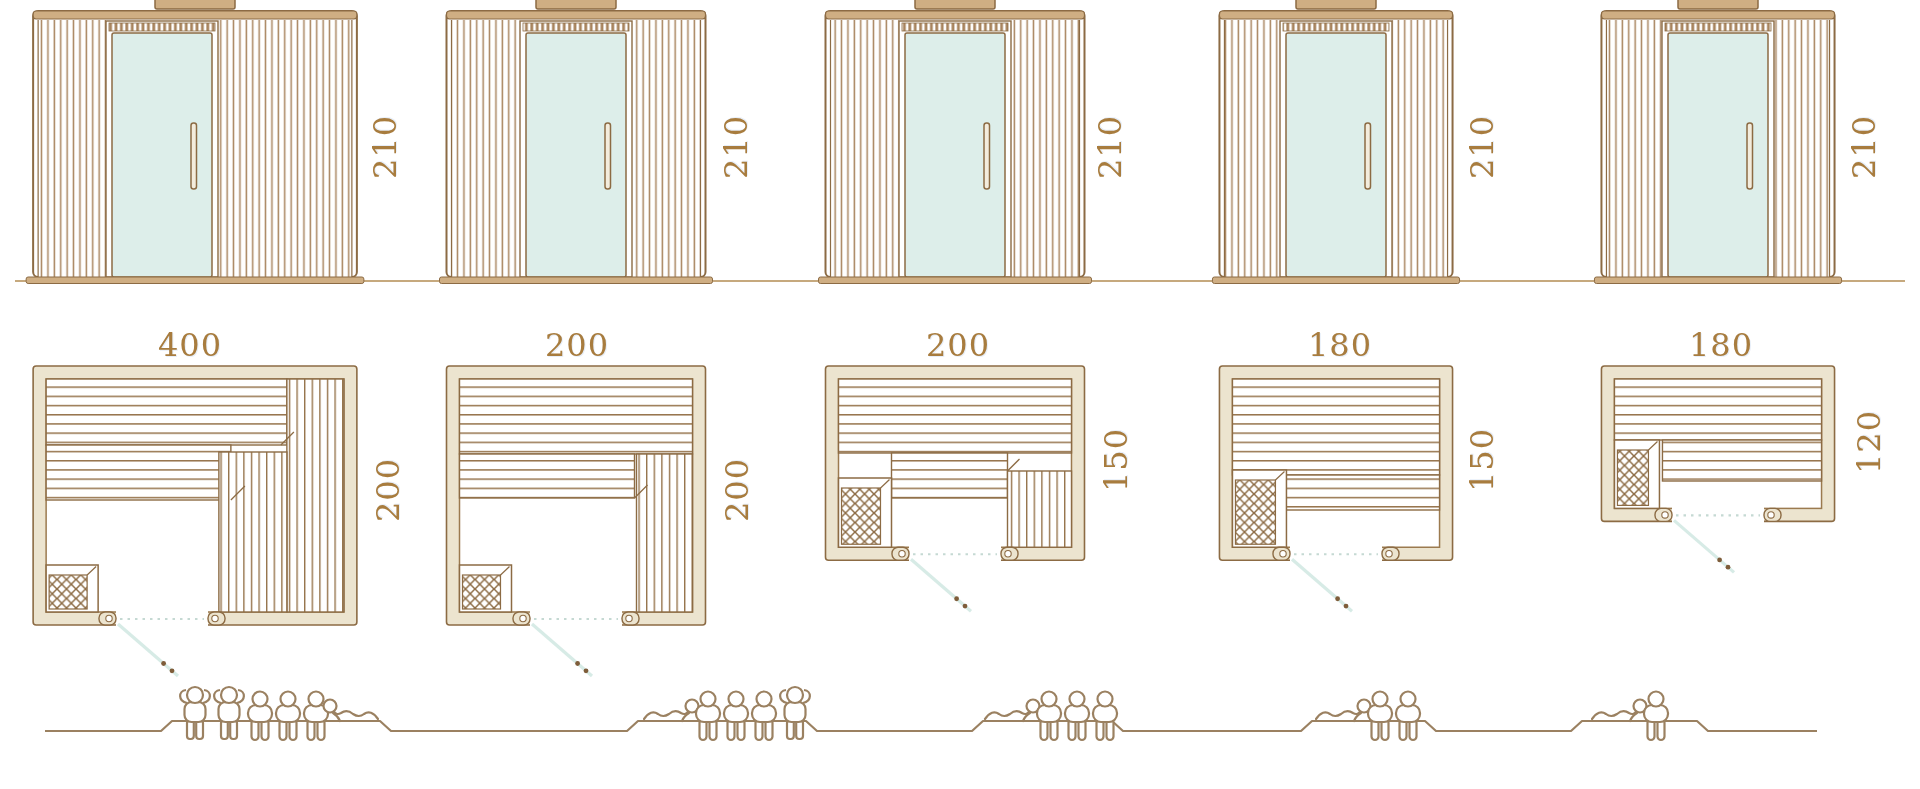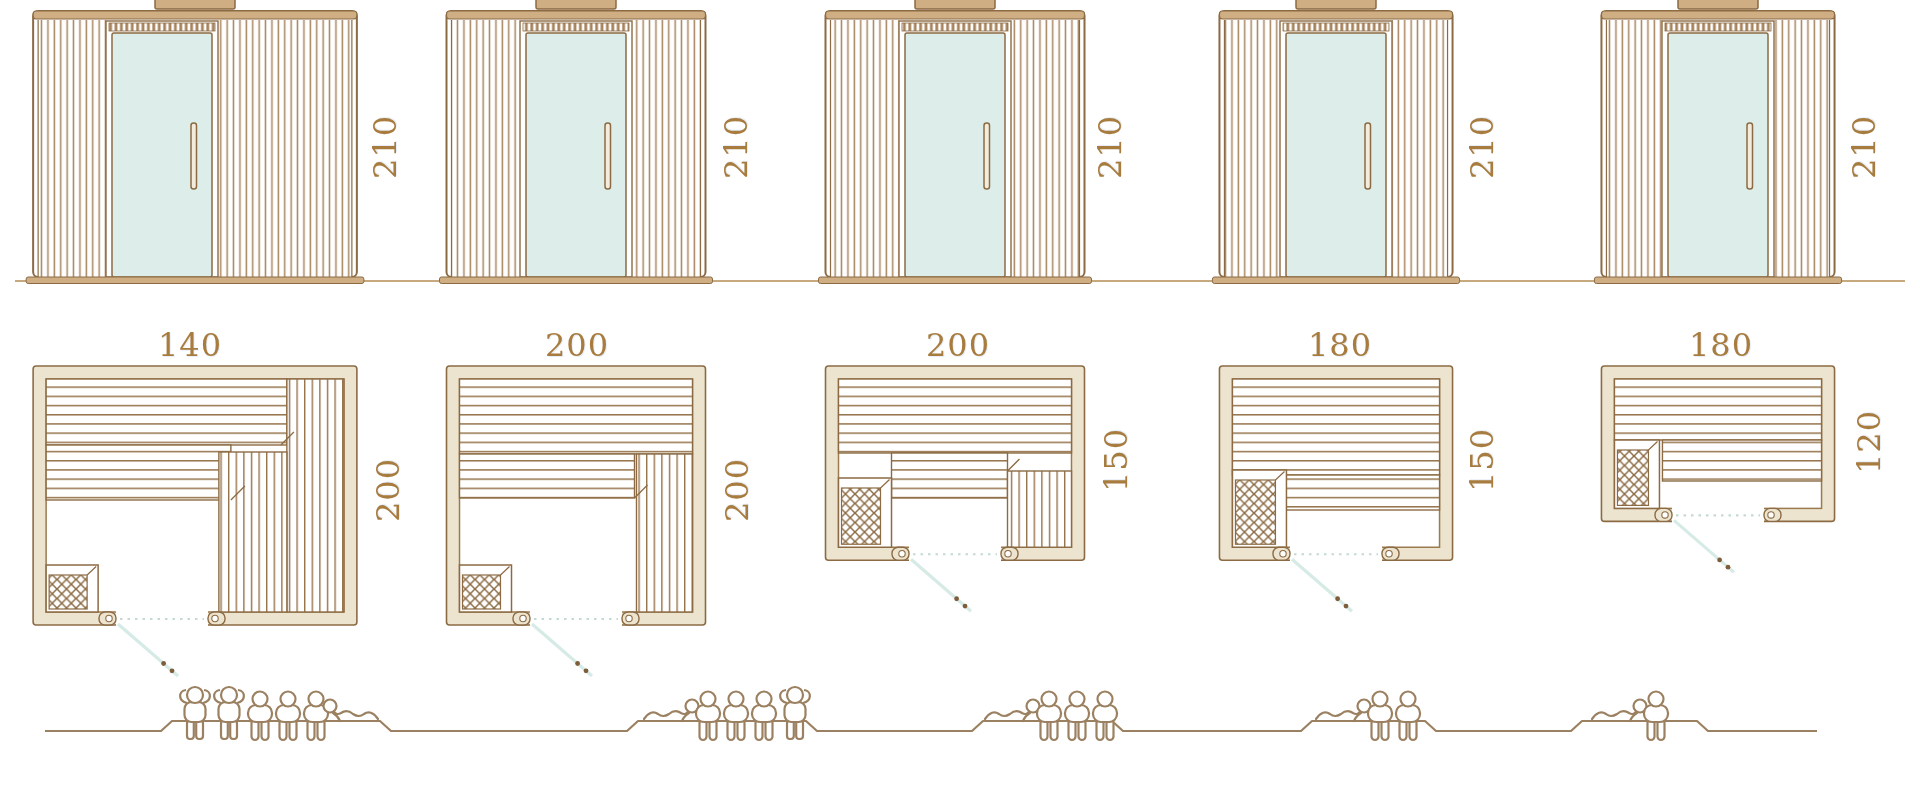--- a/index.html
+++ b/index.html
@@ -356,21 +356,21 @@
         </g>
       </g>
     </svg>
 
   <div class="dim dim-v" style="left:385px;top:147px">210</div>
   <div class="dim dim-v" style="left:736px;top:147px">210</div>
   <div class="dim dim-v" style="left:1110px;top:147px">210</div>
   <div class="dim dim-v" style="left:1482px;top:147px">210</div>
   <div class="dim dim-v" style="left:1864px;top:147px">210</div>
 
-  <div class="dim dim-h" style="left:190px;top:345px">140</div>
+  <div class="dim dim-h" style="left:190px;top:345px">400</div>
   <div class="dim dim-h" style="left:577px;top:345px">200</div>
   <div class="dim dim-h" style="left:958px;top:345px">200</div>
   <div class="dim dim-h" style="left:1340px;top:345px">180</div>
   <div class="dim dim-h" style="left:1721px;top:345px">180</div>
 
   <div class="dim dim-v" style="left:388px;top:490px">200</div>
   <div class="dim dim-v" style="left:737px;top:490px">200</div>
   <div class="dim dim-v" style="left:1116px;top:460px">150</div>
   <div class="dim dim-v" style="left:1482px;top:460px">150</div>
   <div class="dim dim-v" style="left:1869px;top:442px">120</div>

